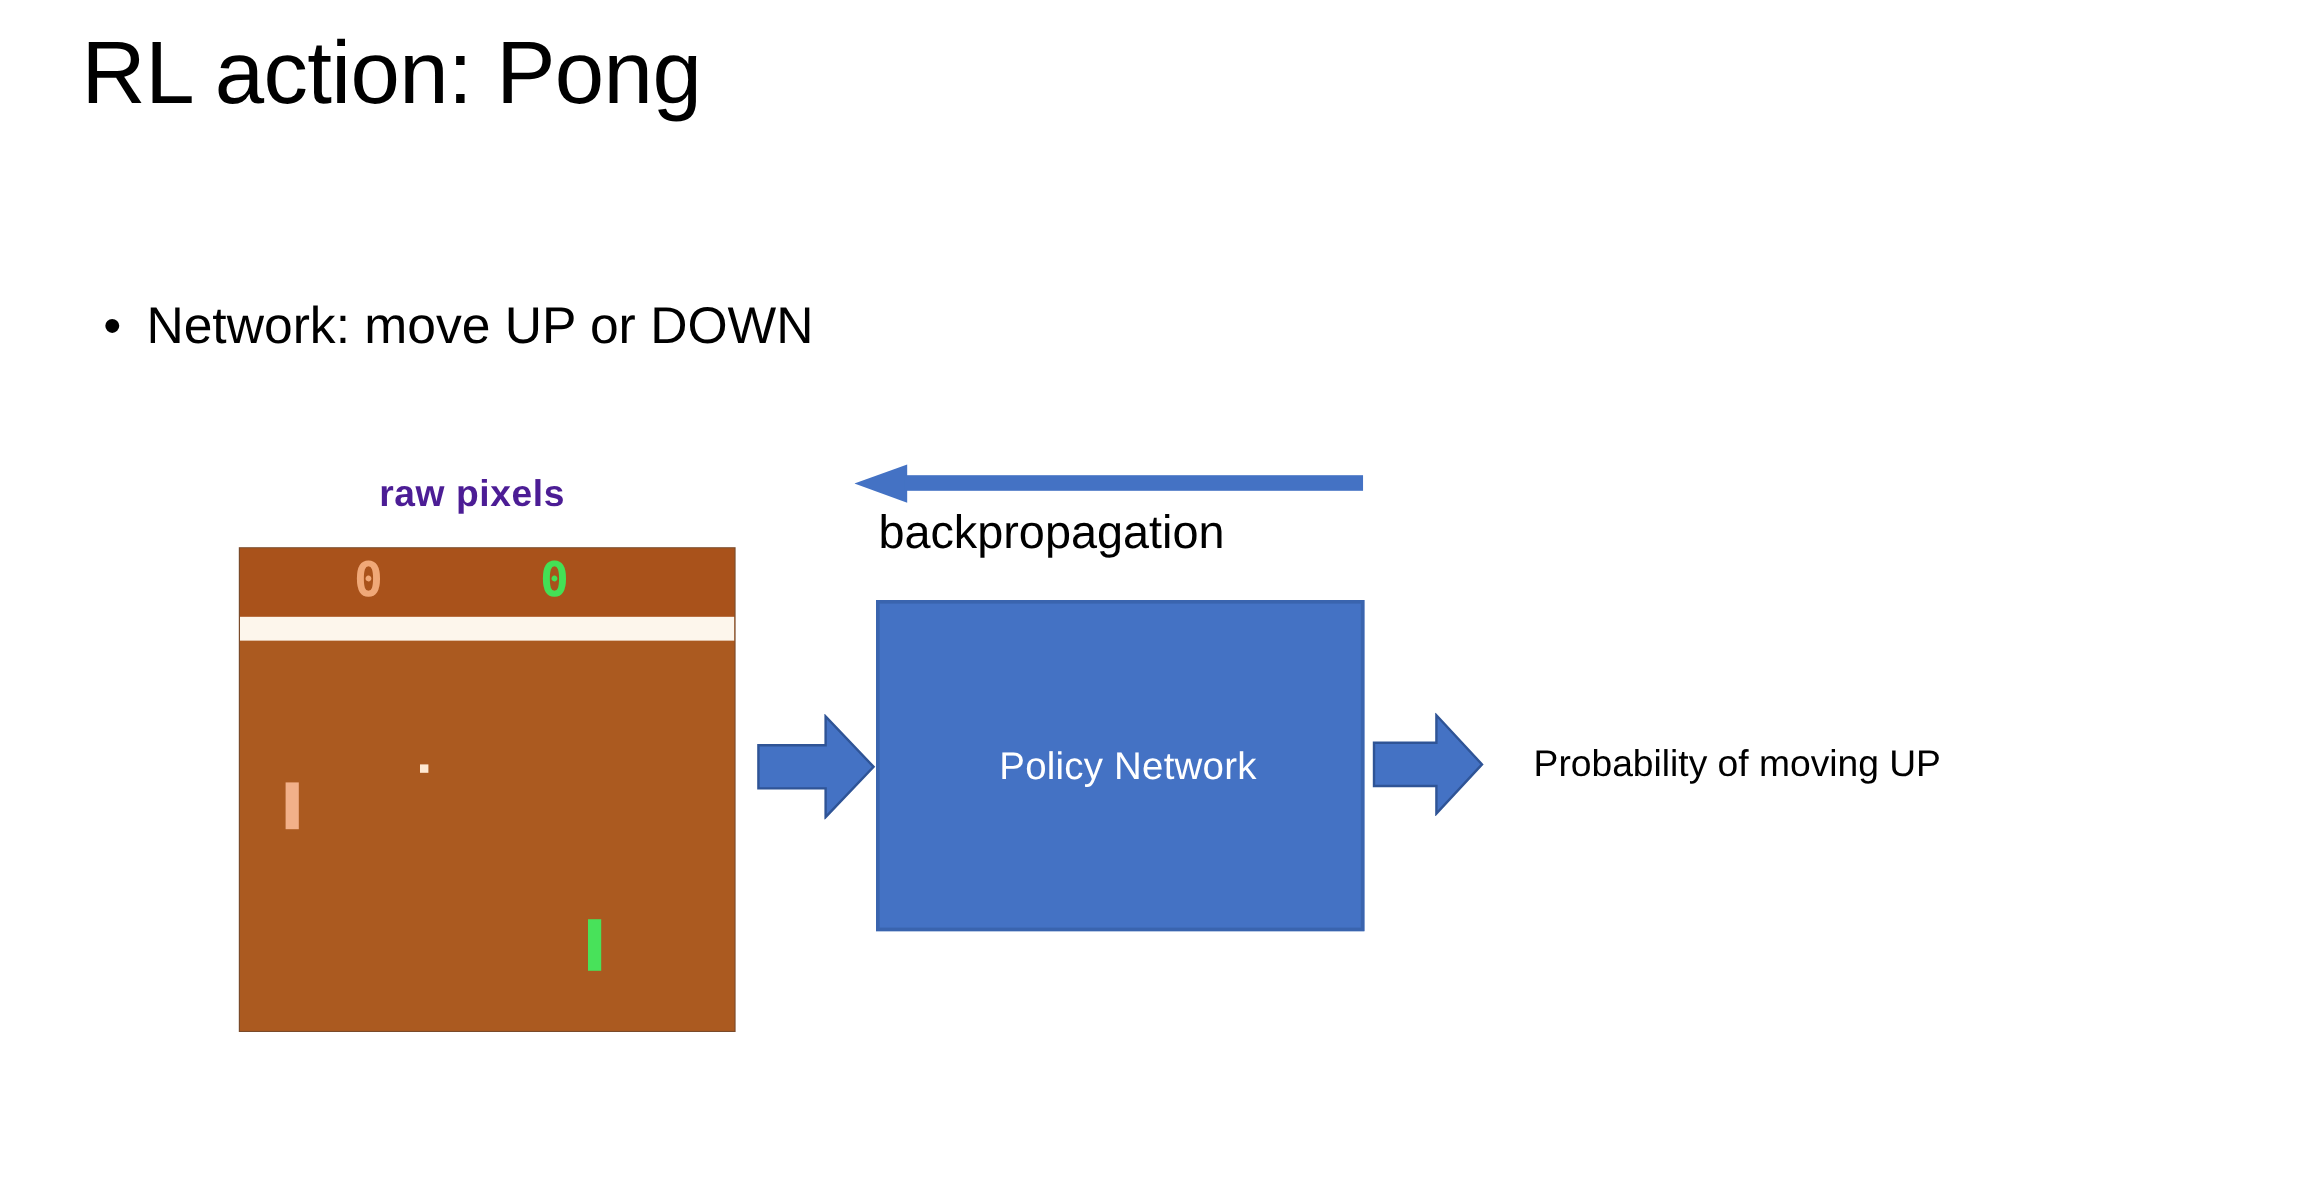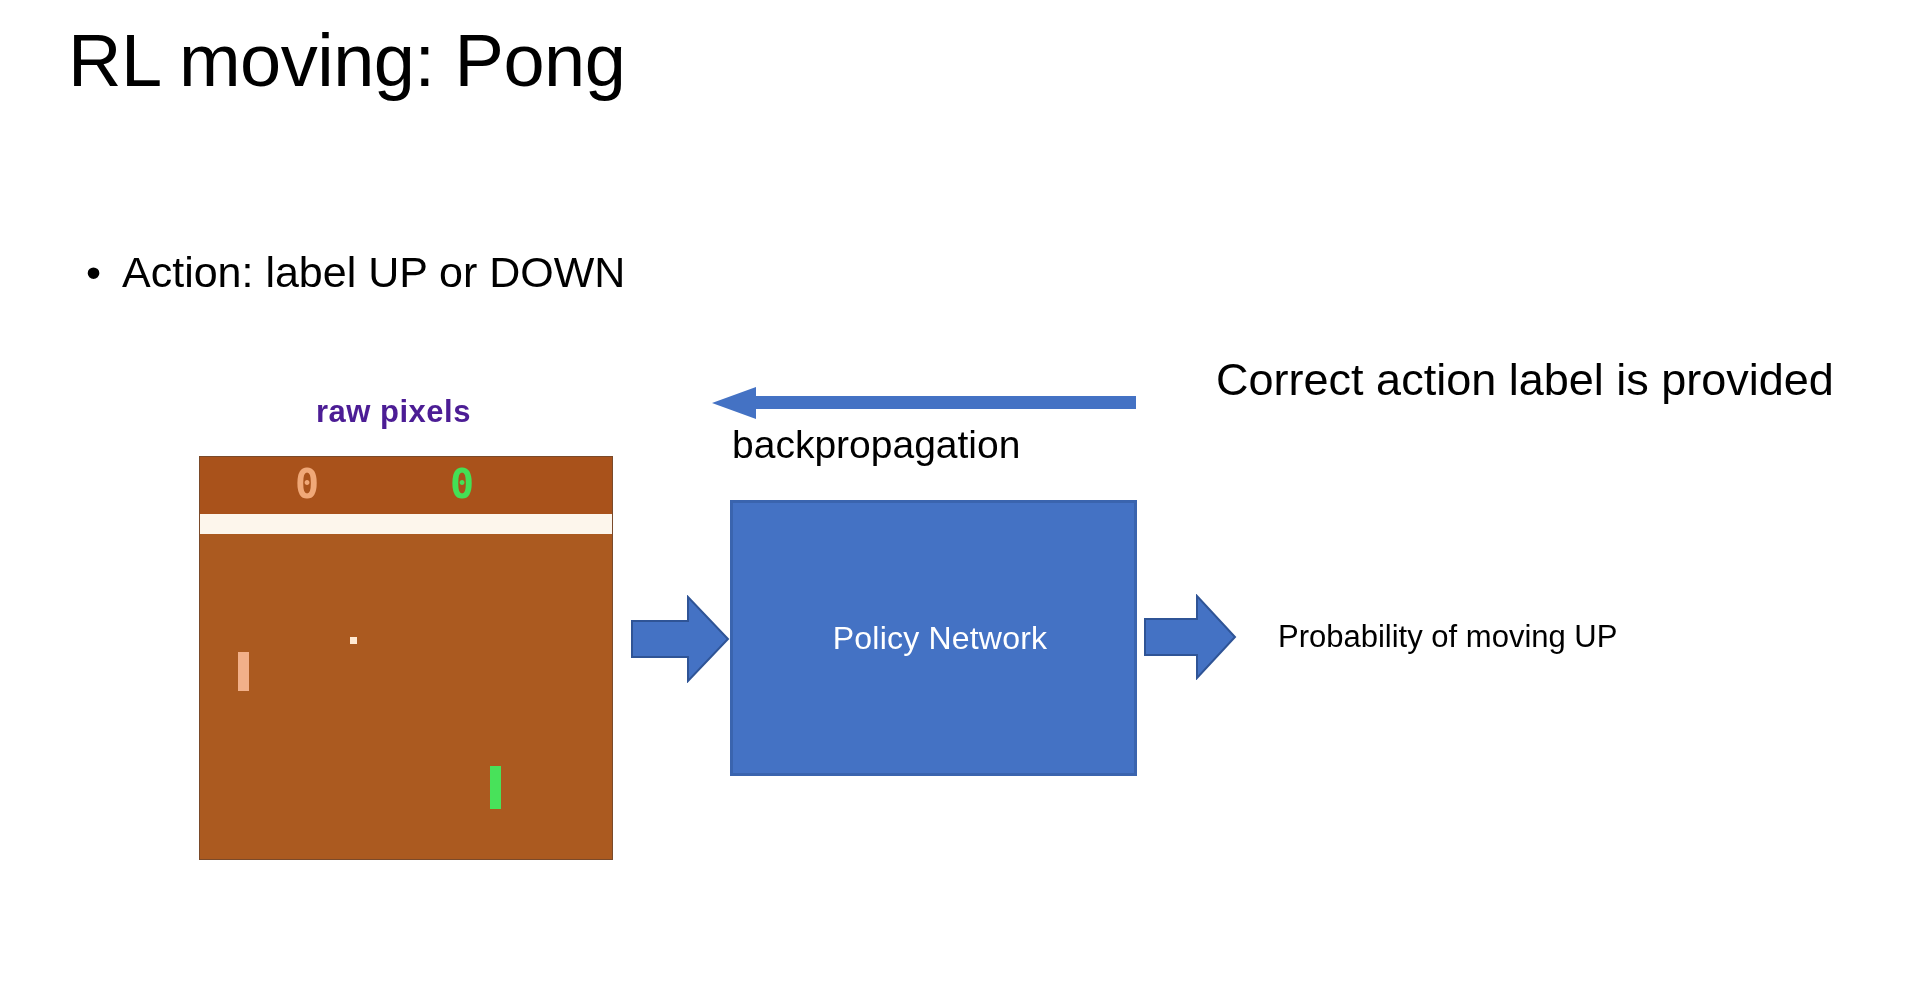--- a/index.html
+++ b/index.html
@@ -215,26 +215,26 @@
     left: 1258px;
     top: 619px;
     font-size: 31px;
     white-space: nowrap;
     margin-left: 20px;
   }
 </style>
 </head>
 <body>
 
-<div id="slide-title">RL moving: Pong</div>
+<div id="slide-title">RL action: Pong</div>
 
 <ul id="bullet-list">
   <li>
     <span class="bullet-dot">•</span>
-    <span>Action: label UP or DOWN</span>
+    <span>Network: move UP or DOWN</span>
   </li>
 </ul>
 
 <div id="raw-pixels-caption">raw pixels</div>
 
 <div id="pong-frame">
   <div id="pong-score-band"></div>
   <div class="pong-score" id="pong-score-left">0</div>
   <div class="pong-score" id="pong-score-right">0</div>
   <div id="pong-divider-bar"></div>
@@ -247,21 +247,20 @@
 
 <div id="backprop-arrow">
   <svg width="424" height="34" viewBox="0 0 424 34" xmlns="http://www.w3.org/2000/svg">
     <polygon points="0,17 44,1 44,33" fill="#4472c4"></polygon>
     <rect x="42" y="10" width="382" height="13" fill="#4472c4"></rect>
   </svg>
 </div>
 <div id="backprop-label">backpropagation</div>
 
 <div id="supervised-note">
-  <span class="note-line-2">Correct action label is provided</span>
 </div>
 
 <div id="input-block-arrow">
   <svg width="100" height="88" viewBox="0 0 100 88" xmlns="http://www.w3.org/2000/svg">
     <polygon points="2,26 58,26 58,2 98,44 58,86 58,62 2,62" fill="#4472c4" stroke="#2f5496" stroke-width="2"></polygon>
   </svg>
 </div>
 
 <div id="policy-network-box">
   <span id="policy-network-label">Policy Network</span>

